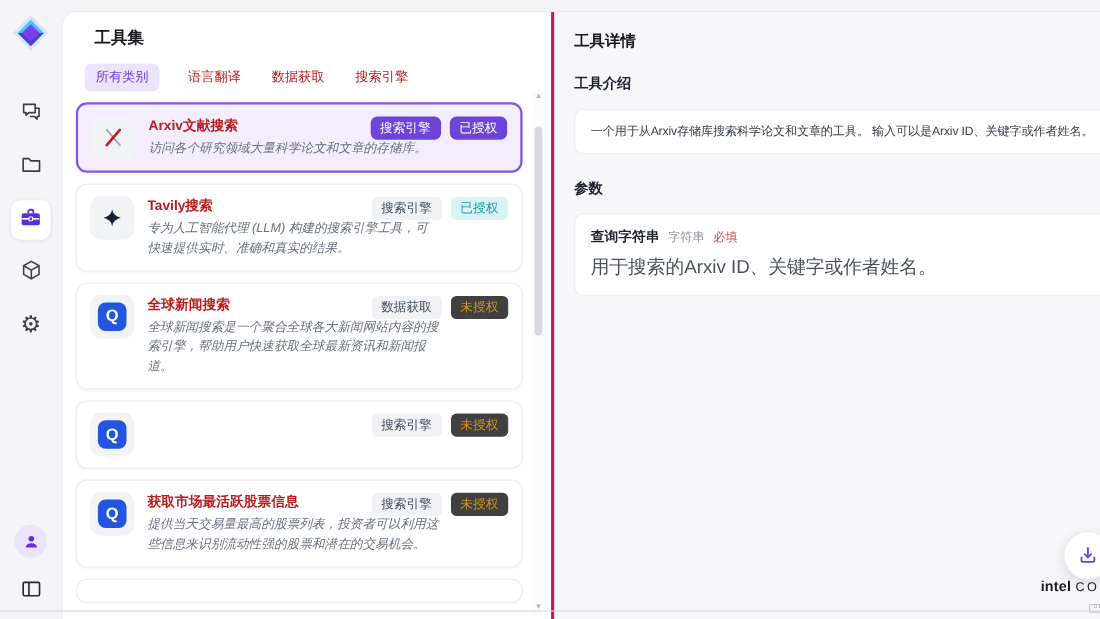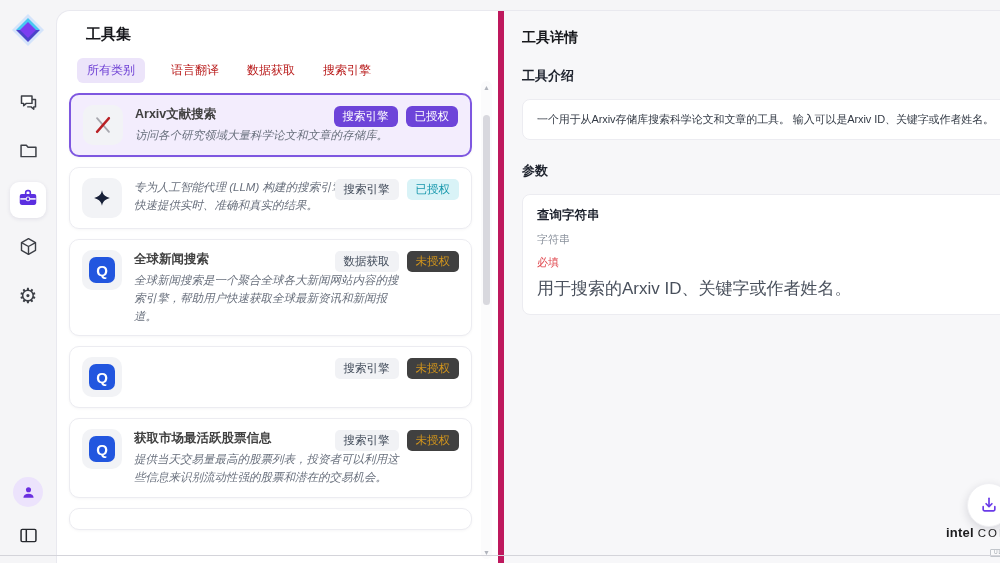--- a/index.html
+++ b/index.html
@@ -21,37 +21,37 @@
   .rail-bottom { margin-top:auto; margin-bottom:10px; display:flex; flex-direction:column; align-items:center; gap:10px; }
   .avatar { width:30px; height:30px; border-radius:50%; background:#ece3fc; display:flex; align-items:center; justify-content:center; cursor:pointer; }
 
   
   .panel { position:absolute; left:56px; top:10px; right:0; bottom:0;
            background:#ffffff; border:1px solid #e9e9ef; border-right:none; border-bottom:none;
            border-radius:14px 0 0 0; overflow:hidden; display:flex; }
 
   
   .list-pane { width:447px; flex:none; padding:14px 26px 0 12px; position:relative;
-               border-right:6px solid #be185d; }
+               border-right:3px solid #be185d; }
   .page-title { font-size:15px; font-weight:700; color:#17181c; margin-left:17px; }
   .tabs { display:flex; align-items:center; gap:24px; margin:14px 0 10px 8px; }
   .tab { font-size:12px; color:#b91c1c; cursor:pointer; padding:4px 2px; white-space:nowrap; }
   .tab.active { background:#ece4fa; color:#6d3fd4; padding:4px 10px; border-radius:6px; }
   .tool-list { display:flex; flex-direction:column; gap:10px; }
 
   .card { position:relative; display:flex; gap:12px; padding:10px 12px;
           background:#fff; border:1px solid #ececf1; border-radius:10px;
           box-shadow:0 1px 3px rgba(25,28,40,.04); cursor:pointer; }
   .card.selected { background:#f3edfd; border:2px solid #7e57e0; }
   .card-icon { width:40px; height:40px; flex:none; border-radius:10px; background:#f2f3f6;
                display:flex; align-items:center; justify-content:center; }
   .blueq { width:26px; height:26px; background:#2256df; border-radius:7px; color:#fff;
            font-weight:800; font-size:15px; display:flex; align-items:center; justify-content:center; }
   .card-body { flex:1; min-width:0; padding-top:1px; }
-  .card-title { font-size:12.5px; font-weight:700; color:#404040; margin-bottom:4px; }
+  .card-title { font-size:12.5px; font-weight:700; color:#b91c1c; margin-bottom:4px; }
   .card-desc { font-size:11.5px; line-height:1.55; color:#69707d; max-width:266px;font-style:italic; }
   .badges { position:absolute; right:12px; top:11px; display:flex; gap:8px; }
   .badge { font-size:11.5px; padding:3px 9px; border-radius:5px; white-space:nowrap; }
   .badge-gray  { background:#f1f2f5; color:#414b5a; }
   .badge-purple{ background:#6d44d9; color:#ffffff; border-radius:6px; }
   .badge-cyan  { background:#d9f3f7; color:#1898ad; }
   .badge-amber { background:#404040; color:#d1941c; }
 
   
   .scrollbar { position:absolute; top:70px; bottom:4px; right:6px; width:11px;
@@ -61,21 +61,21 @@
   .sb-thumb { position:absolute; top:34px; left:2px; width:7px; height:190px; border-radius:4px; background:#d8d8de; }
 
   
   .detail-pane { flex:1; background:#f7f7f9; padding:18px 22px 0 18px; position:relative; }
   .detail-title { font-size:14px; font-weight:700; color:#17181c; margin-bottom:20px; }
   .section-heading { font-size:13px; font-weight:700; color:#1d222d; margin-bottom:14px; }
   .intro-card { background:#fff; border:1px solid #ececf1; border-radius:8px;
                 padding:12px 14px; font-size:11px; letter-spacing:-.1px; color:#333a45;
                 white-space:nowrap; overflow:hidden; margin-bottom:22px; }
   .param-card { background:#fff; border:1px solid #ececf1; border-radius:8px; padding:12px 14px 14px; }
-  .param-head { display:flex; align-items:baseline; gap:8px; margin-bottom:7px;flex-direction:column; }
+  .param-head { display:flex; align-items:baseline; gap:8px; margin-bottom:7px; }
   .param-name { font-size:12.5px; font-weight:700; color:#1d222d; }
   .param-type { font-size:11px; color:#8a919c; }
   .param-req  { font-size:11px; color:#e0484f; }
   .param-desc { font-size:17px; color:#49505c; }
 
   .fab { position:absolute; right:20px; bottom:36px; width:44px; height:44px; border-radius:50%;
          background:#fff; border:1px solid #f0f0f3; box-shadow:0 3px 10px rgba(20,20,40,.14);
          display:flex; align-items:center; justify-content:center; cursor:pointer; }
   .intel { position:absolute; right:12px; bottom:5px; text-align:right; line-height:1.1; }
   .intel-row { display:flex; align-items:baseline; gap:4px; justify-content:flex-end; }
@@ -173,20 +173,21 @@
               <span class="badge badge-purple">已授权</span>
             </div>
           </div>
           <div class="card">
             <div class="card-icon">
               <svg width="20" height="20" viewBox="0 0 24 24">
                 <path d="M12 2.6c.9 4.6 2.4 7 9.4 9.4-7 2.4-8.5 4.8-9.4 9.4-.9-4.6-2.4-7-9.4-9.4 7-2.4 8.5-4.8 9.4-9.4z" fill="#182038"></path>
               </svg>
             </div>
             <div class="card-body">
+              <div class="card-title">Tavily搜索</div>
               <div class="card-desc">专为人工智能代理 (LLM) 构建的搜索引擎工具，可快速提供实时、准确和真实的结果。</div>
             </div>
             <div class="badges">
               <span class="badge badge-gray">搜索引擎</span>
               <span class="badge badge-cyan">已授权</span>
             </div>
           </div>
           <div class="card">
             <div class="card-icon">
               <span class="blueq">Q</span>

